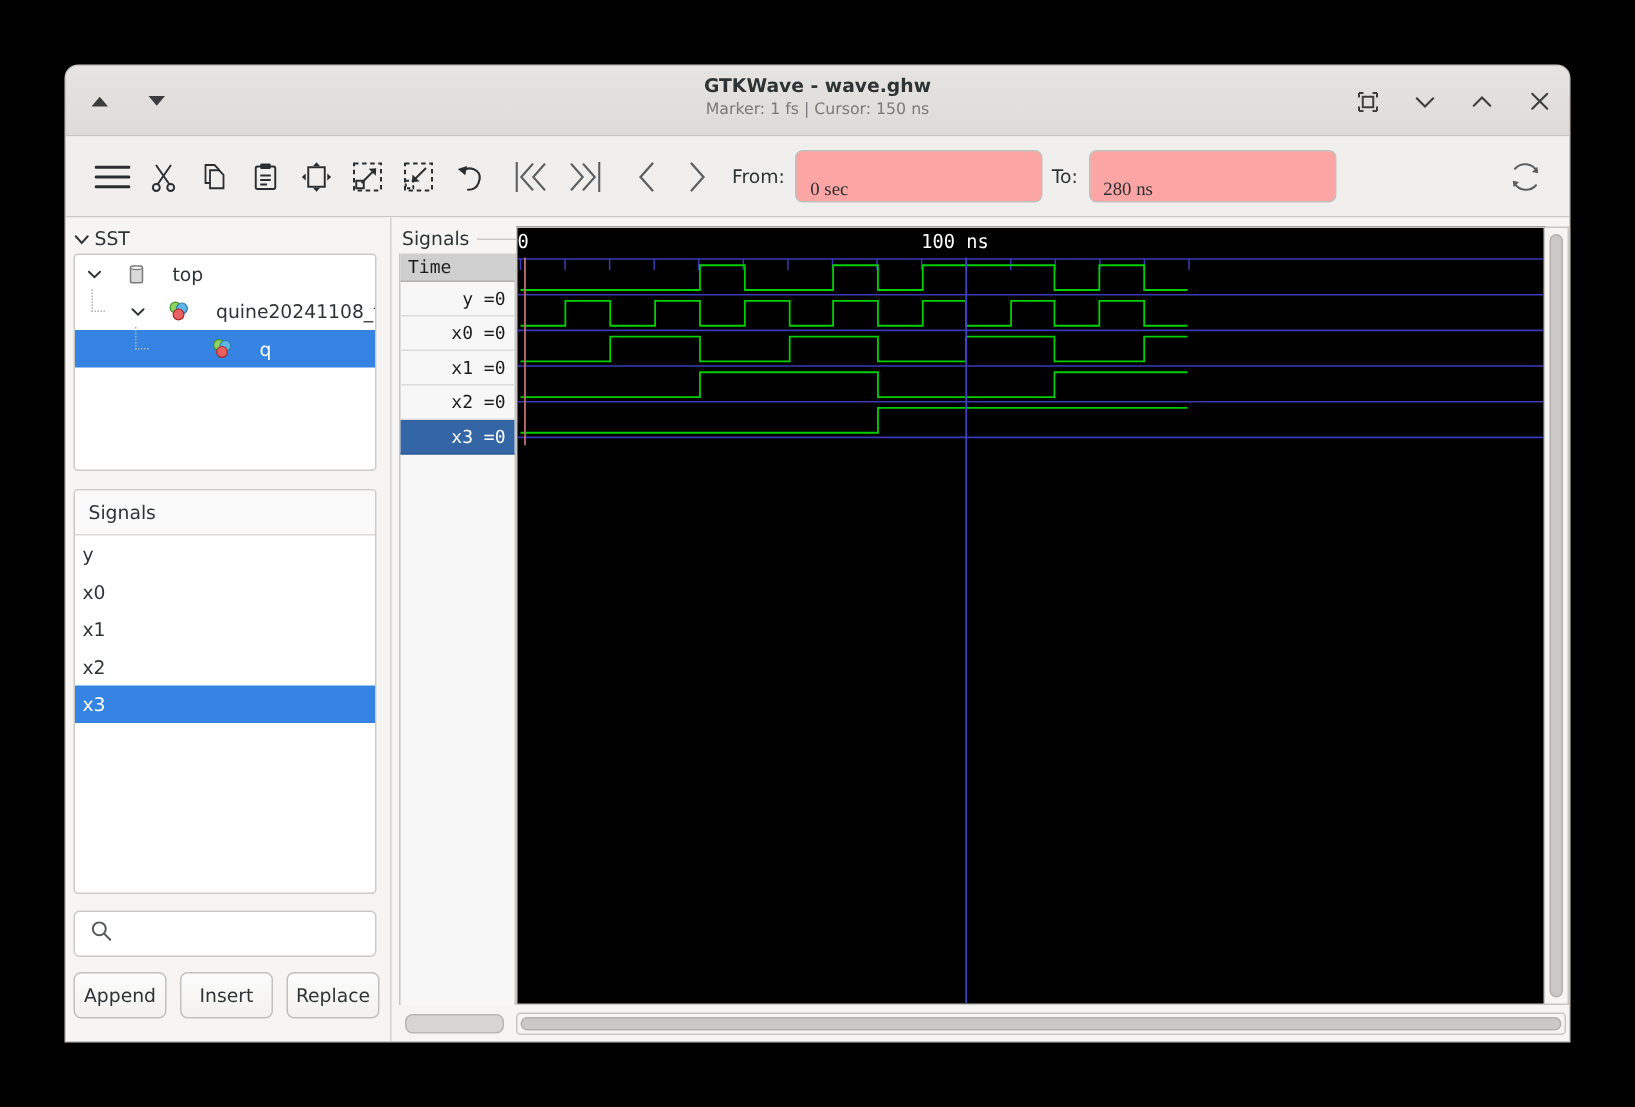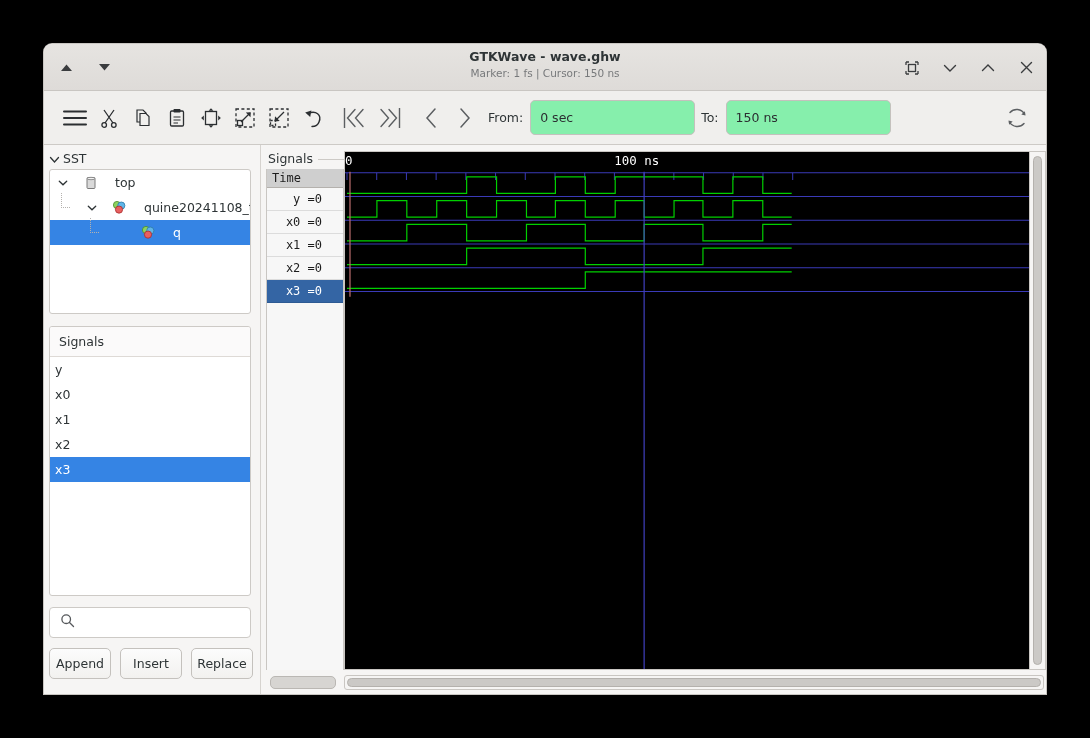--- a/index.html
+++ b/index.html
@@ -47,22 +47,22 @@
     border-bottom: 1px solid #cdcac6;
     display: flex; align-items: center;
     padding: 0 10px 0 14px;
   }
   .tbar-icon { width: 34px; height: 34px; display: flex; align-items: center; justify-content: center; color: #2b2e31; flex: 0 0 auto; }
   .tbar-icon.nav { color: #5c5f62; }
   .tbar-sep { width: 8px; flex: 0 0 auto; }
   .fieldlabel { font-size: 12.5px; color: #2e3436; margin: 0 7px 0 6px; white-space: nowrap; }
   .field {
     height: 35px; border: 1px solid #c4c1bd; border-radius: 5px;
-    background: #86efac; display: flex; align-items: center;
-    padding: 0 9px; font-size: 12.5px; color: #2b2e31;
+    background: #fca5a5; display: flex; align-items: flex-end;
+    padding: 0 9px; font-size: 12.5px; color: #2b2e31; font-family: Liberation Serif, serif;
   }
   .field.from { width: 165px; }
   .field.to { width: 165px; }
   .reload { margin-left: auto; margin-right: 2px; }
 
   
   .body { position: relative; height: 549px; background: #f6f5f4; display: flex; }
 
   
   .leftpane { width: 212px; flex: 0 0 212px; padding: 6px 5px 6px 5px; display: flex; flex-direction: column; }
@@ -129,21 +129,21 @@
   }
   .nm-time {
     height: 19px; background: #cfcfcf; border-bottom: 1px solid #b4b1ad;
     font-family: "DejaVu Sans Mono", "Liberation Mono", monospace;
     font-size: 12px; color: #1c1c1c; display: flex; align-items: center; padding-left: 5px;
   }
   .nm-row {
     height: 23px; border-bottom: 1px solid #dcdcdc;
     font-family: "DejaVu Sans Mono", "Liberation Mono", monospace;
     font-size: 12px; color: #1c1c1c;
-    display: flex; align-items: center; justify-content: flex-end; padding-right: 21px;
+    display: flex; align-items: center; justify-content: flex-end; padding-right: 6px;
   }
   .nm-row.sel { background: #3465a4; color: #ffffff; border-bottom: 1px solid #2d5a93; }
 
   
   .wavecol { flex: 1 1 auto; padding-top: 6px; display: flex; flex-direction: column; min-width: 0; }
   .wavecol-head { height: 18px; font-size: 12.5px; color: #2e3436; padding-left: 3px; position: relative; }
   .wavecol-head::after {
     content: ""; position: absolute; left: 48px; right: 14px; top: 8px; border-top: 1px solid #cdcac6;
   }
   .wavewrap { flex: 1 1 auto; display: flex; min-height: 0; }
@@ -327,21 +327,21 @@
         </svg>
       </div>
 
       <span class="fieldlabel">From:</span>
       <div class="field from">
         <span>0 sec</span>
       </div>
 
       <span class="fieldlabel">To:</span>
       <div class="field to">
-        <span>150 ns</span>
+        <span>280 ns</span>
       </div>
 
       <div class="tbar-icon reload">
         <svg width="24" height="24" viewBox="0 0 24 24">
           <path d="M19.5 8 A9 9 0 0 0 5 6.5" fill="none" stroke="#5c5f62" stroke-width="1.4" stroke-linecap="round"></path>
           <path d="M4.5 16 A9 9 0 0 0 19 17.5" fill="none" stroke="#5c5f62" stroke-width="1.4" stroke-linecap="round"></path>
           <path d="M16.3 8.6 l4.2 0.9 l-0.6 -4.3 z" fill="#5c5f62"></path>
           <path d="M7.7 15.4 l-4.2 -0.9 l0.6 4.3 z" fill="#5c5f62"></path>
         </svg>
       </div>

